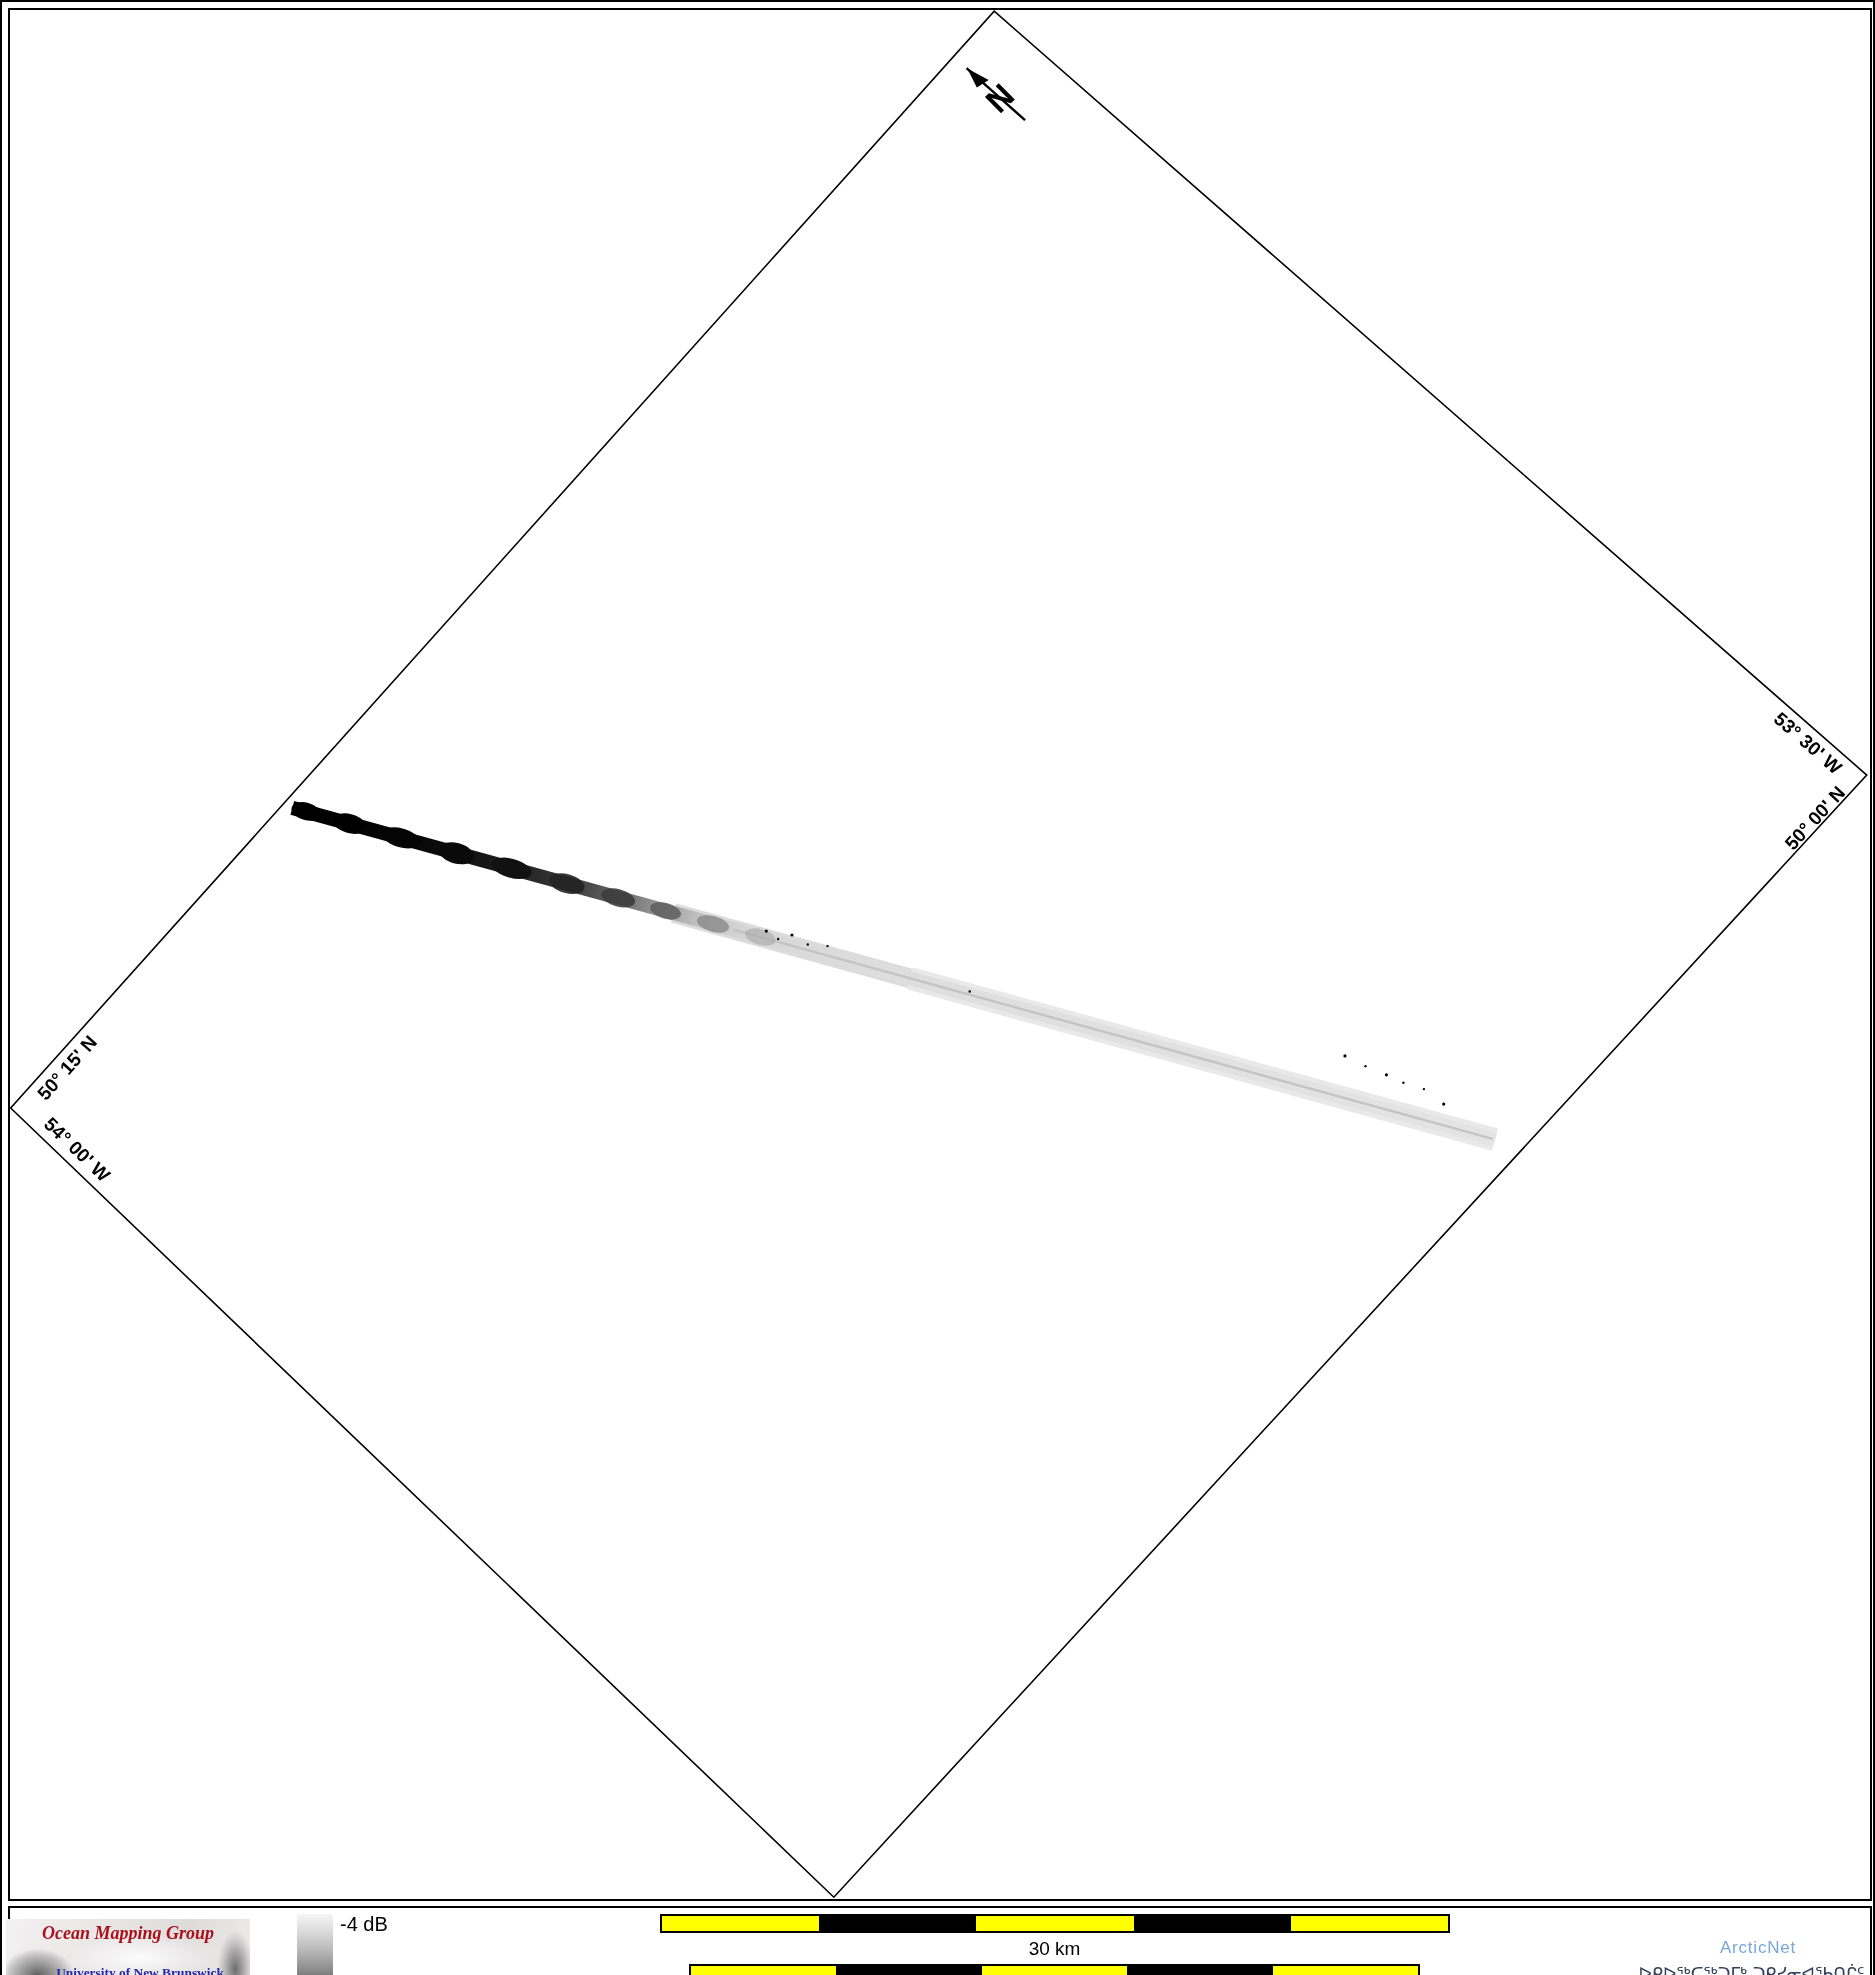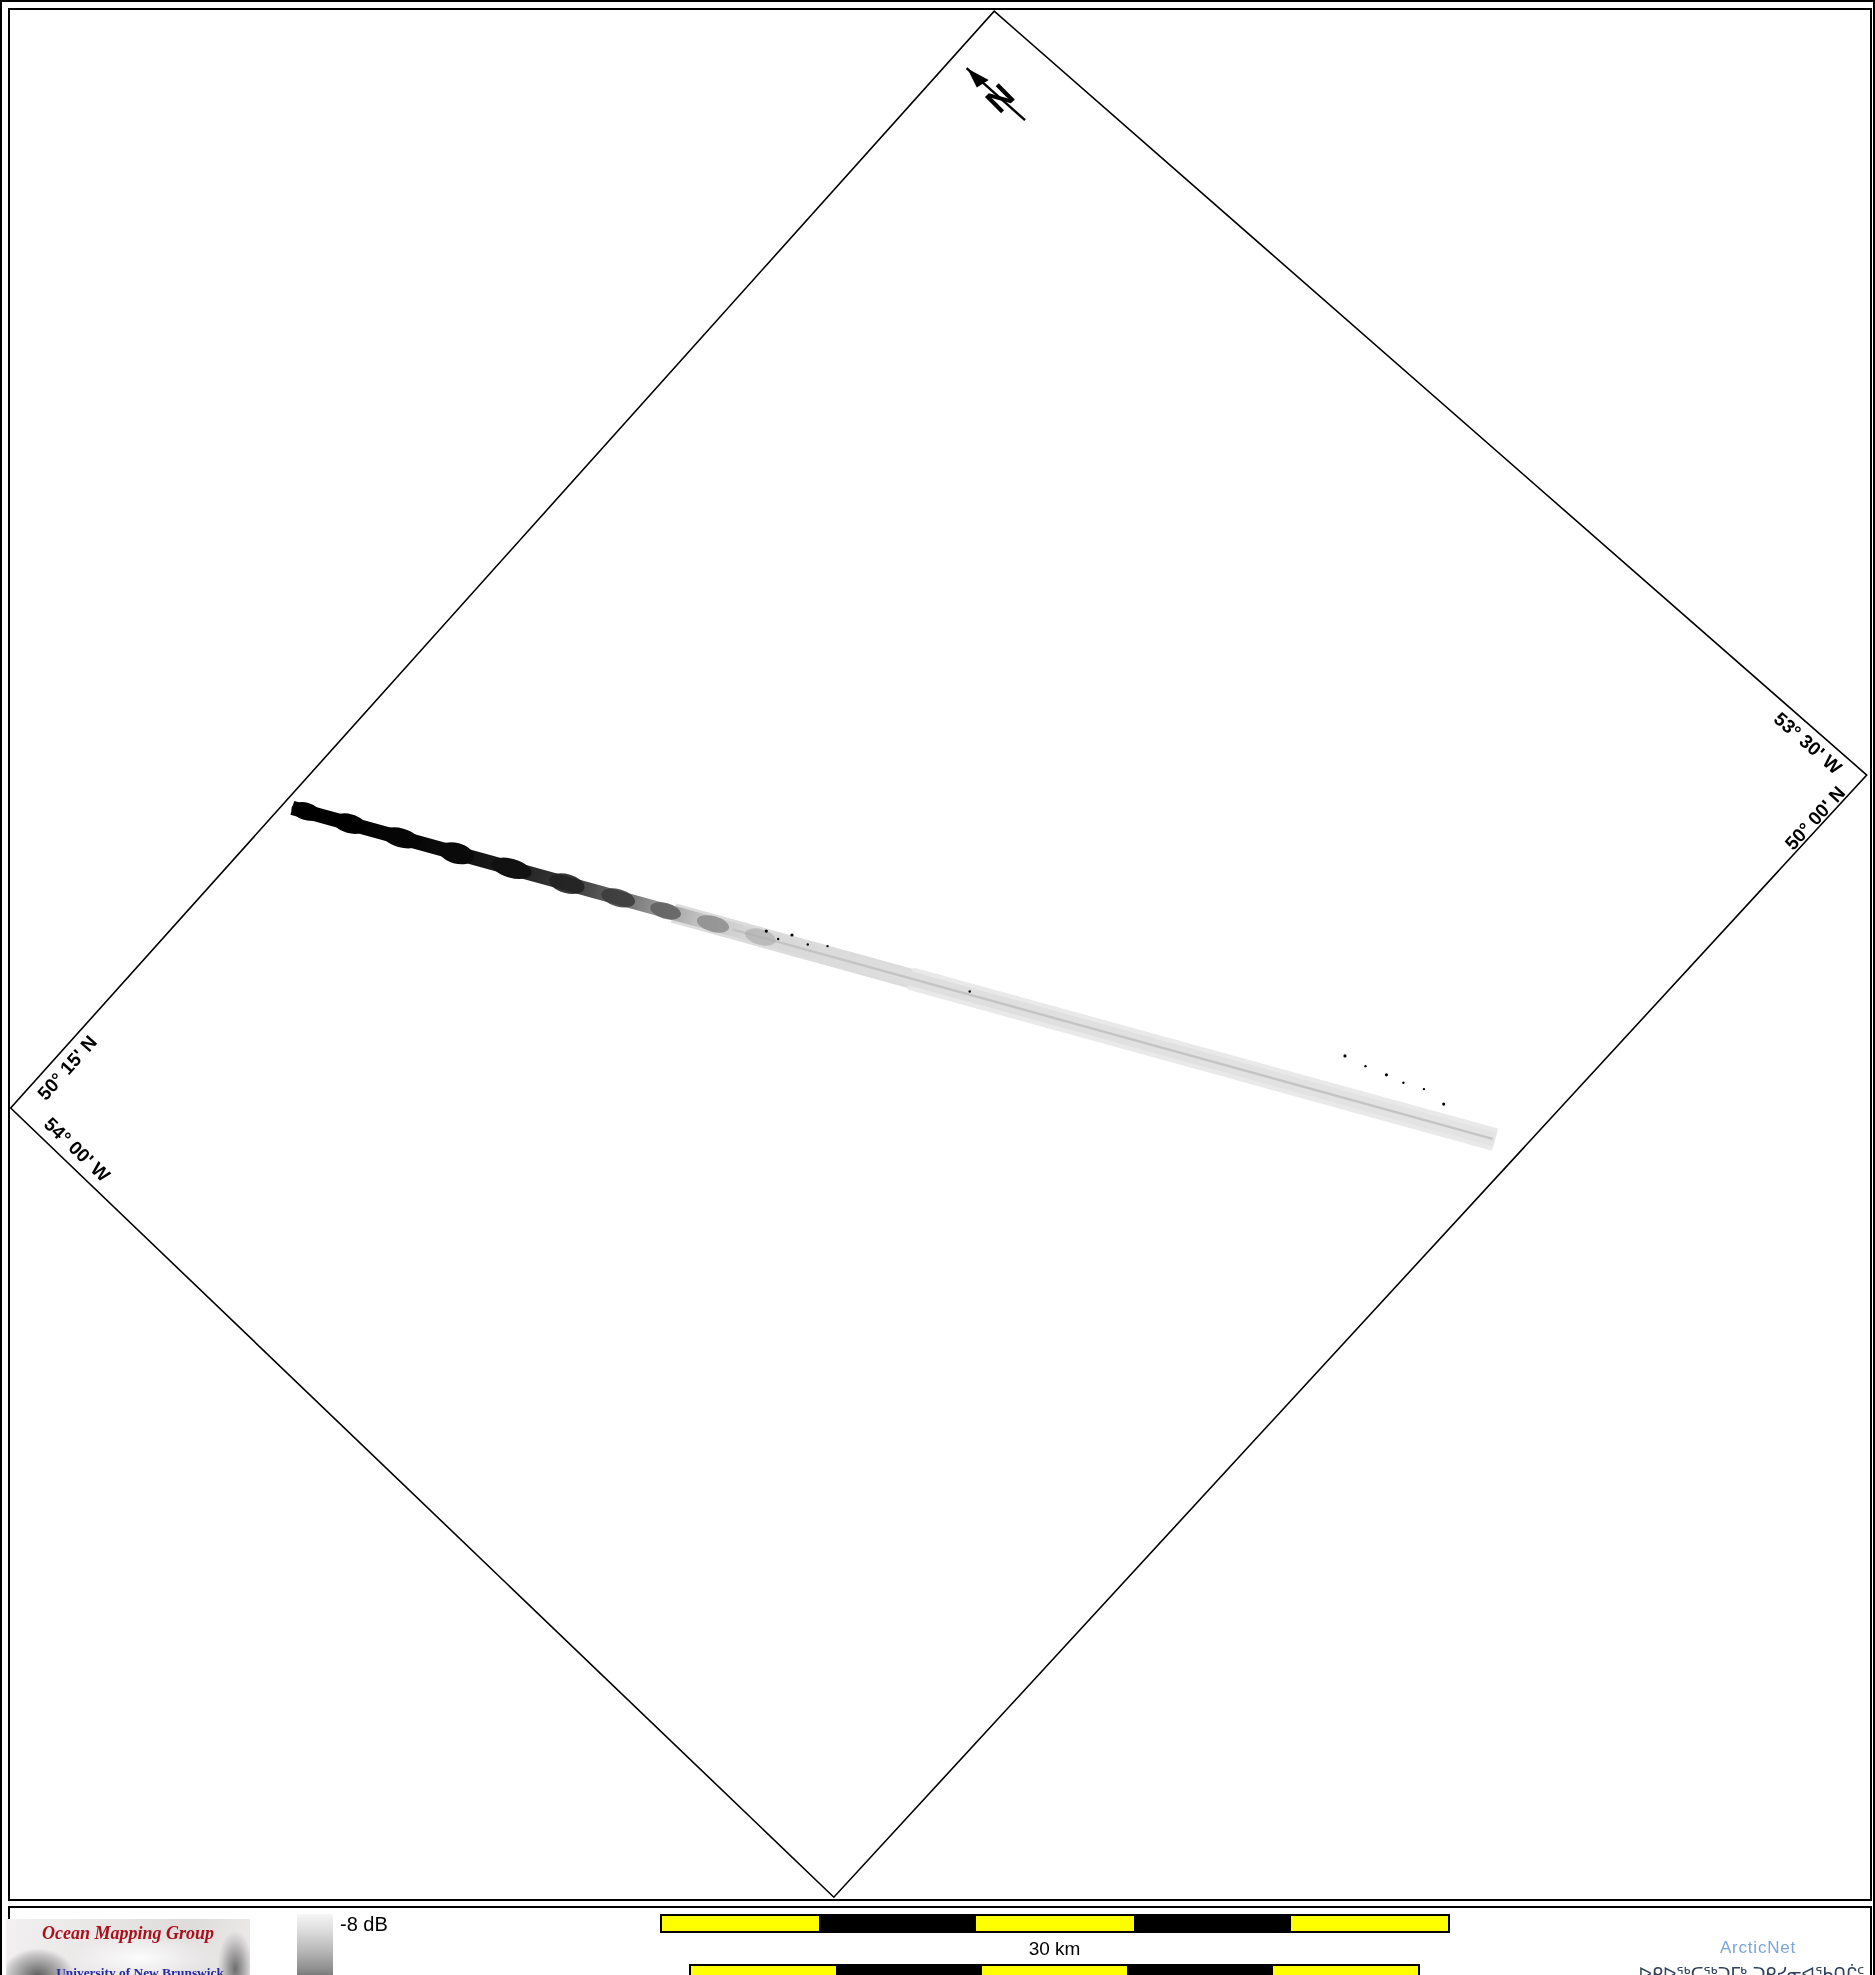--- a/index.html
+++ b/index.html
@@ -151,21 +151,21 @@
     <text class="edge-label" transform="translate(190,2905) rotate(43.8)">54° 00' W</text>
   </svg>
 
   <div class="omg-logo">
     <div class="omg-title">Ocean Mapping Group</div>
     <div class="omg-org">University of New Brunswick</div>
 
   </div>
 
   <div class="colorbar"></div>
-  <div class="cb-label top">-8 dB</div>
+  <div class="cb-label top">-4 dB</div>
 
   <div class="scalebar km">
     <div class="seg y"></div>
     <div class="seg b"></div>
     <div class="seg y"></div>
     <div class="seg b"></div>
     <div class="seg y"></div>
   </div>
   <div class="scalebar-label km">30 km</div>
 

